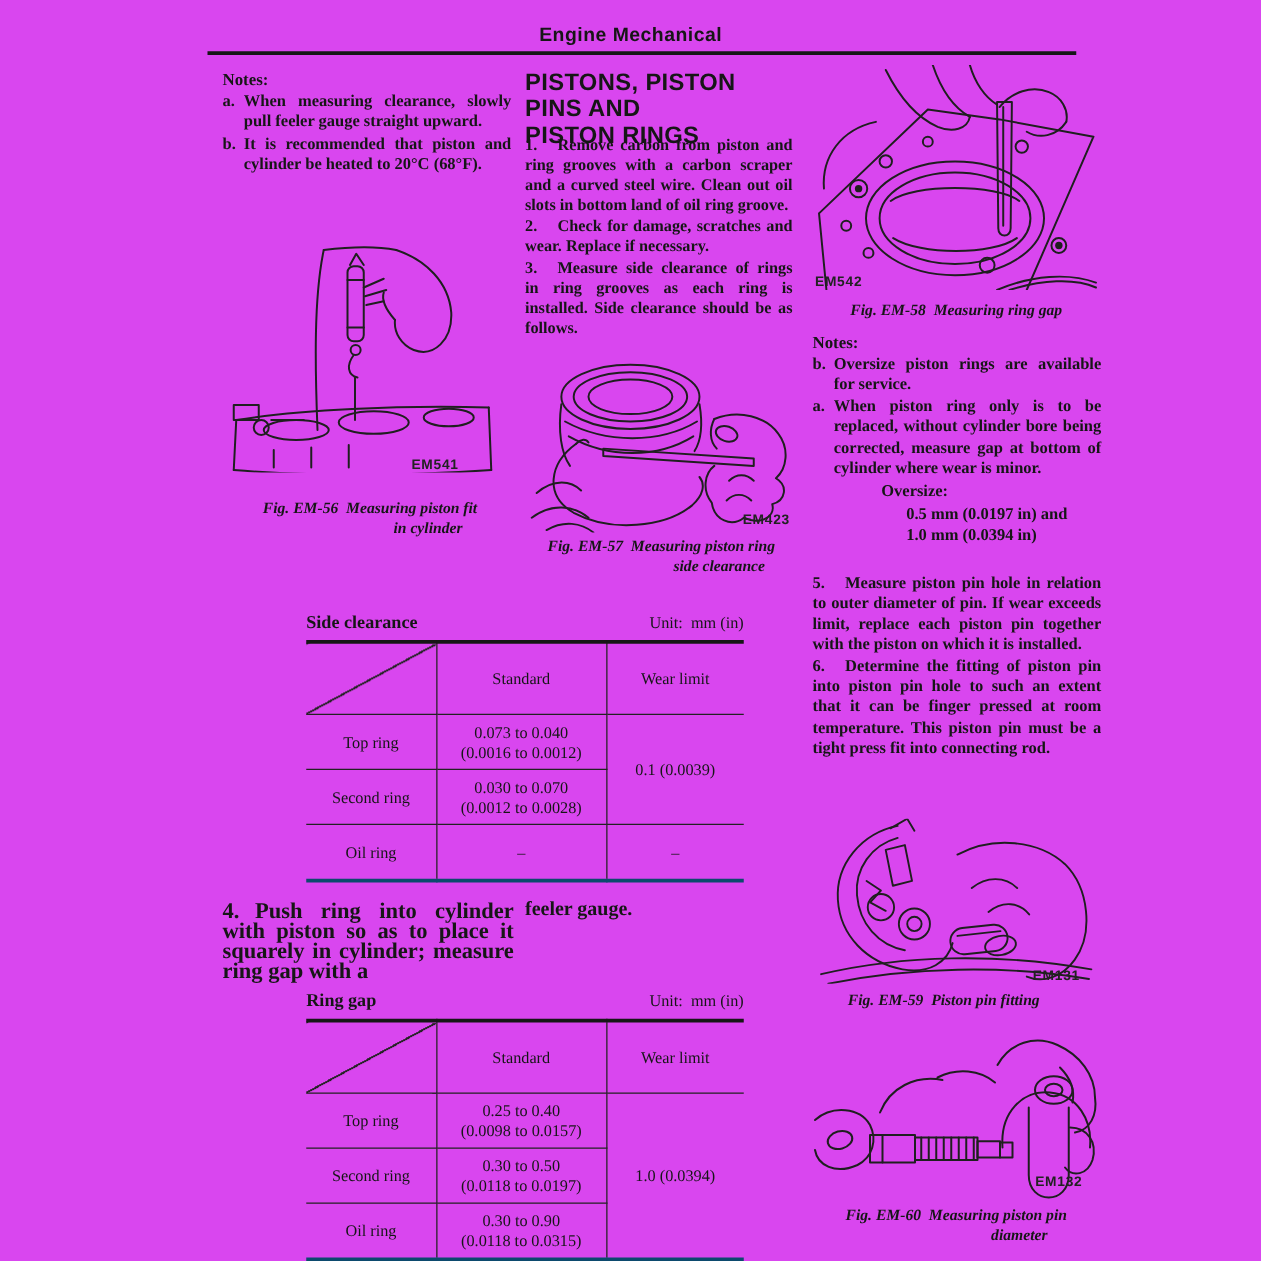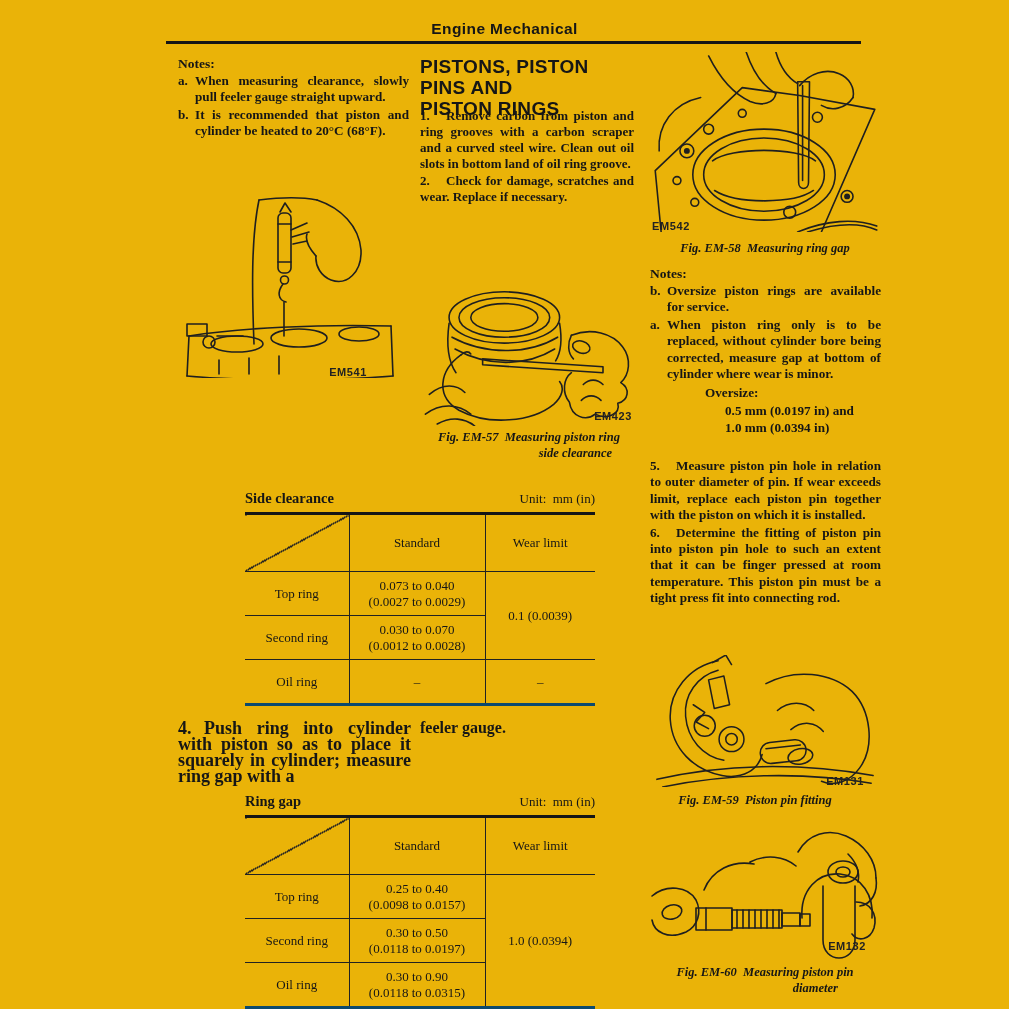--- a/index.html
+++ b/index.html
@@ -1,16 +1,16 @@
 <!DOCTYPE html>
 <html><head>
 <meta charset="utf-8">
 <style>
   html,body{margin:0;padding:0;background:#e8e8e8;}
-  .page{position:relative;width:1009px;height:1009px;background:#eab308;margin:0 auto;
+  .page{position:relative;width:1009px;height:1009px;background:#d946ef;margin:0 auto;
         font-family:"Liberation Serif",serif;color:#161616;overflow:hidden;}
 
   
   .hdr-title{position:absolute;top:20px;left:0;width:100%;text-align:center;
              font:bold 15.5px "Liberation Sans",sans-serif;letter-spacing:.4px;}
   .hdr-rule{position:absolute;top:41px;left:166px;width:695px;height:3px;background:#161616;}
 
   
   .btxt{font-size:13.2px;line-height:16.4px;text-align:justify;font-weight:bold;}
   .btxt p{margin:0 0 1px 0;}
@@ -87,29 +87,34 @@
       <ellipse cx="58" cy="148" rx="26" ry="8"></ellipse>
       <ellipse cx="120" cy="142" rx="28" ry="9"></ellipse>
       <ellipse cx="180" cy="138" rx="20" ry="7"></ellipse>
       <path d="M40,164 v14 M70,162 v16 M100,160 v18"></path>
       <rect x="8" y="128" width="20" height="12"></rect>
       <circle cx="30" cy="146" r="6"></circle>
       <path d="M38,140 h26"></path>
     </svg>
     <div class="figcode" style="right:40px;bottom:0;">EM541</div>
   </div>
+  <div class="figcap" style="left:188px;top:398px;width:216px;">
+    <span>Fig. EM-56 Measuring piston fit</span>
+    <span class="r" style="padding-right:34px;">in cylinder</span>
+  </div>
 
   <div class="sec-title">
     <div>PISTONS, PISTON</div>
     <div>PINS AND</div>
     <div>PISTON RINGS</div>
   </div>
   <div class="abs btxt" style="left:420px;top:108px;width:214px;font-size:13px;line-height:16px;">
     <p><span class="stepnum">1.</span><span>Remove carbon from piston and ring grooves with a carbon scraper and a curved steel wire. Clean out oil slots in bottom land of oil ring groove.</span></p>
     <p><span class="stepnum">2.</span><span>Check for damage, scratches and wear. Replace if necessary.</span></p>
+    <p><span class="stepnum">3.</span><span>Measure side clearance of rings in ring grooves as each ring is installed. Side clearance should be as follows.</span></p>
   </div>
 
   <div class="fig" style="left:424px;top:278px;width:210px;height:148px;">
     <svg viewBox="0 0 210 150">
       <ellipse cx="80" cy="40" rx="56" ry="26"></ellipse>
       <ellipse cx="80" cy="40" rx="46" ry="20"></ellipse>
       <ellipse cx="80" cy="40" rx="34" ry="14"></ellipse>
       <path d="M24,46 C21,68 24,86 31,96"></path>
       <path d="M136,46 C139,64 137,76 132,84"></path>
       <path d="M27,60 C60,78 104,78 134,60"></path>
@@ -144,21 +149,21 @@
       <tbody>
           <tr class="hrow">
         <td class="diag"></td>
         <td>Standard</td>
         <td>Wear limit</td>
       </tr>
       <tr class="drow">
         <td class="lab">Top ring</td>
         <td>
           <div>0.073 to 0.040</div>
-          <div>(0.0027 to 0.0029)</div>
+          <div>(0.0016 to 0.0012)</div>
         </td>
         <td rowspan="2">0.1 (0.0039)</td>
       </tr>
       <tr class="drow r2">
         <td class="lab">Second ring</td>
         <td class="std">
           <div>0.030 to 0.070</div>
           <div>(0.0012 to 0.0028)</div>
         </td>
       </tr>

